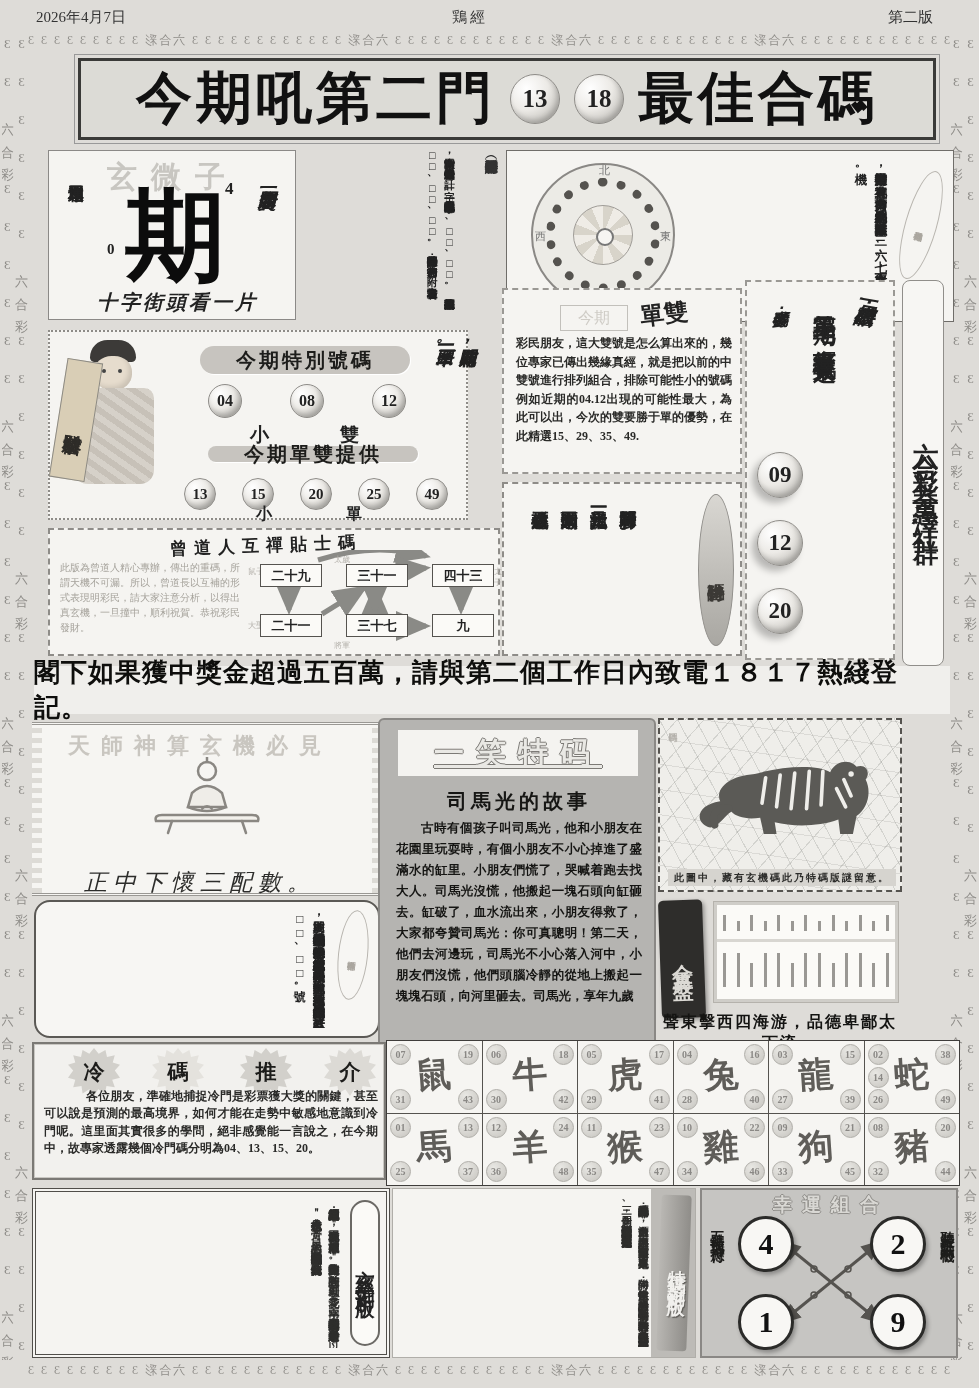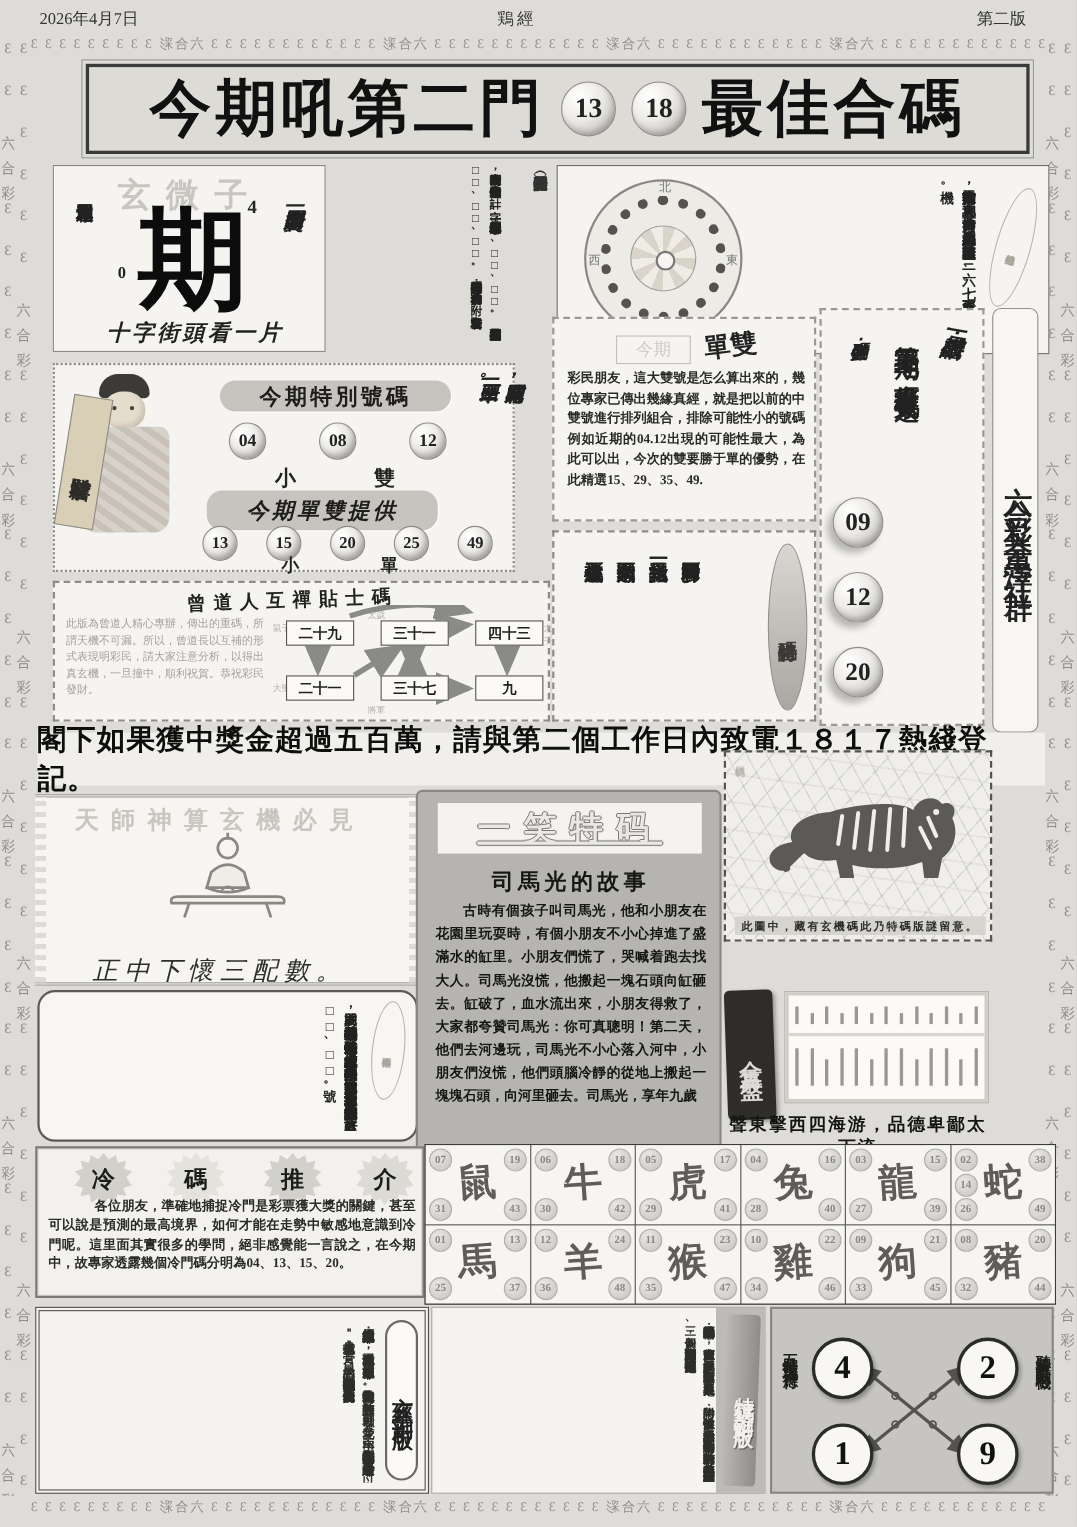--- a/index.html
+++ b/index.html
@@ -192,21 +192,21 @@
       <div class="face"></div>
       <div class="body"></div>
       <div class="bann vtext">恭禧發財</div>
     </div>
     <div class="abs pill" style="left:150px;top:14px;width:210px;height:28px;">今期特別號碼</div>
     <span class="abs ball med" style="left:158px;top:52px;">04</span>
     <span class="abs ball med" style="left:240px;top:52px;">08</span>
     <span class="abs ball med" style="left:322px;top:52px;">12</span>
     <span class="abs tag" style="left:200px;top:90px;">小</span>
     <span class="abs tag" style="left:290px;top:90px;">雙</span>
-    <div class="abs pill" style="left:138px;top:114px;width:210px;height:36px;font-style:italic;">今期單雙提供</div>
+    <div class="abs pill" style="left:158px;top:114px;width:210px;height:16px;">今期單雙提供</div>
     <span class="abs ball sm" style="left:134px;top:146px;">13</span>
     <span class="abs ball sm" style="left:192px;top:146px;">15</span>
     <span class="abs ball sm" style="left:250px;top:146px;">20</span>
     <span class="abs ball sm" style="left:308px;top:146px;">25</span>
     <span class="abs ball sm" style="left:366px;top:146px;">49</span>
     <span class="abs tag" style="left:206px;top:172px;font-size:16px;">小</span>
     <span class="abs tag" style="left:296px;top:172px;font-size:16px;">單</span>
   </div>
 
   <div class="abs vtext handv" style="left:432px;top:336px;height:180px;font-size:17px;font-weight:bold;line-height:1.35;">
@@ -303,21 +303,21 @@
   </div>
 
   <div class="abs yx" style="left:378px;top:718px;width:278px;height:332px;">
     <div class="abs yxtitle" style="left:0;top:68px;width:278px;text-align:center;">司馬光的故事</div>
     <div class="abs yxhead" style="left:18px;top:10px;width:240px;height:46px;">
       <span>一笑特码</span>
     </div>
     <div class="abs yxstory" style="left:16px;top:98px;width:246px;">古時有個孩子叫司馬光，他和小朋友在花園里玩耍時，有個小朋友不小心掉進了盛滿水的缸里。小朋友們慌了，哭喊着跑去找大人。司馬光沒慌，他搬起一塊石頭向缸砸去。缸破了，血水流出來，小朋友得救了，大家都夸贊司馬光：你可真聰明！第二天，他們去河邊玩，司馬光不小心落入河中，小朋友們沒慌，他們頭腦冷靜的從地上搬起一塊塊石頭，向河里砸去。司馬光，享年九歲</div>
   </div>
 
-  <div class="abs tigerbox" style="left:658px;top:682px;width:244px;height:174px;">
+  <div class="abs tigerbox" style="left:658px;top:718px;width:244px;height:174px;">
     <div class="abs vtext" style="left:6px;top:6px;font-size:9px;color:#b3b0aa;">特碼圖</div>
     <svg class="abs" style="left:22px;top:14px;" width="200" height="122" viewBox="0 0 220 130">
       <path d="M28,100 C14,94 16,76 42,72 C36,58 52,44 80,42 C110,33 150,31 163,40 C168,28 184,24 192,34 C202,30 208,40 202,48 C209,62 204,80 192,88 L188,108 L174,108 L172,92 C150,100 122,100 102,95 L104,108 L90,108 L86,90 C72,92 60,90 54,83 C44,92 36,104 28,100 Z" fill="#5b5a56"></path>
       <path d="M36,98 C30,84 44,76 52,80" fill="none" stroke="#5b5a56" stroke-width="8" stroke-linecap="round"></path>
       <g stroke="#efeeea" stroke-width="4" stroke-linecap="round">
         <line x1="92" y1="46" x2="88" y2="74"></line>
         <line x1="108" y1="43" x2="104" y2="78"></line>
         <line x1="124" y1="41" x2="120" y2="80"></line>
         <line x1="140" y1="39" x2="137" y2="80"></line>
         <line x1="155" y1="39" x2="153" y2="76"></line>
@@ -491,20 +491,21 @@
     <div class="abs vtitle-pill vtext" style="left:314px;top:8px;width:30px;height:146px;">玄經子剖析版</div>
     <div class="abs vtext vbody" style="left:8px;top:8px;width:298px;height:148px;overflow:hidden;">此期真經的玄經子版這樣寫道：＂因為愛花桑世現，故來天藍假禪娟。＂又隨喜久住蟾宮內。在詩的首句，可以看到＂愛花＂兩字，其字意特別暗示了一種愛花的動物。再看詩中后句之意，以＂蟾宮＂也就是指有＂月宮＂的意思，那么在月宮中找有一種相關的動物，其兔乃合情合理的。</div>
   </div>
 
   <div class="abs panel" style="left:392px;top:1188px;width:304px;height:170px;border:1px solid #b0aea9;background:linear-gradient(270deg,#bdbbb7 0 44px,#f5f4f1 44px);">
     <div class="abs tiles vtext" style="left:266px;top:6px;width:30px;height:156px;">特碼詩剖析版</div>
     <div class="abs vtext vbody" style="left:6px;top:8px;width:252px;height:150px;font-size:10.5px;overflow:hidden;">此期真經的特碼詩寫道：＂源由大來自苦，之謂小東各已煙。上下顛轉愛昨高，真是一毛不拔留＂。附句詩：一生拌定當以愉。分析詩的意思，一二句中講到了苦一動物，大的有時無時心中苦，小的有時急拌也發愁，從中可以了解此物配對生下鮭分的需要。再看三、四句之意，講到它門邊漸到歲鳳嗜咬，掀狂連期鼠這個生肖今次可首拌。</div>
   </div>
 
   <div class="abs lucky" style="left:700px;top:1188px;width:258px;height:170px;">
+    <div class="abs luckytitle" style="left:0;top:2px;width:258px;text-align:center;">幸運組合</div>
     <svg class="abs" style="left:72px;top:46px;" width="114" height="92" viewBox="0 0 114 92">
       <defs>
           <marker id="lah" markerWidth="8" markerHeight="8" refX="6" refY="3" orient="auto">
             <path d="M0,0 L7,3 L0,6 Z" fill="#55534f"></path>
           </marker>
       <marker id="lahs" markerWidth="8" markerHeight="8" refX="1" refY="3" orient="auto">
             <path d="M7,0 L0,3 L7,6 Z" fill="#55534f"></path>
           </marker>
         </defs>
       <line x1="8" y1="6" x2="106" y2="86" stroke="#55534f" stroke-width="3" marker-start="url(#lahs)" marker-end="url(#lah)"></line>

